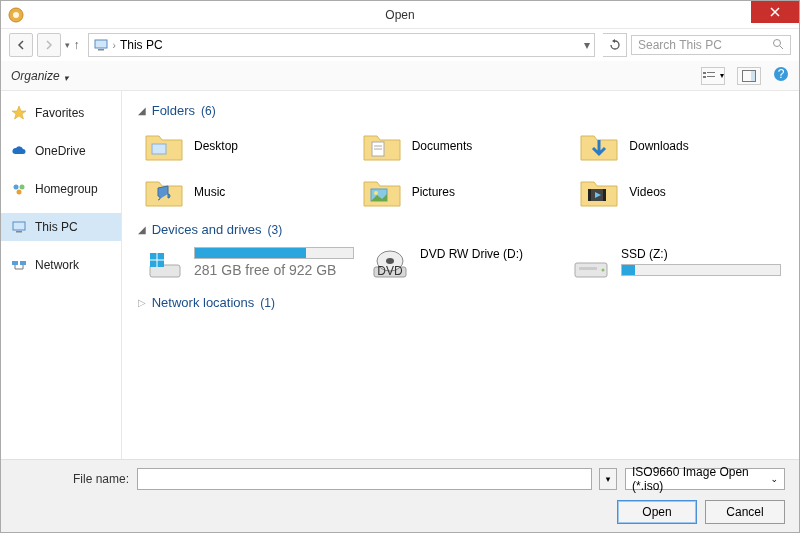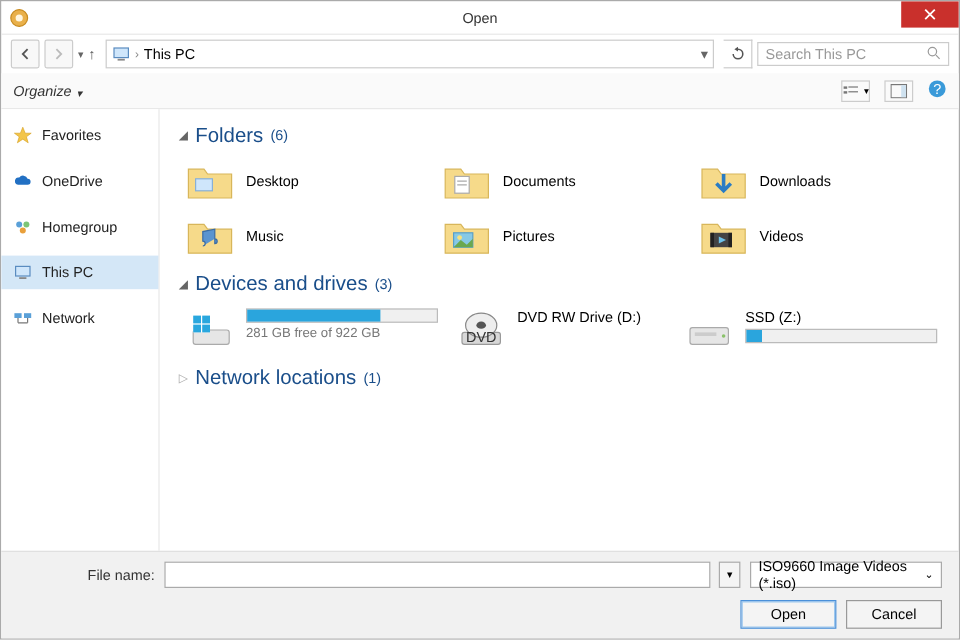--- a/index.html
+++ b/index.html
@@ -20,40 +20,40 @@
 .addr-bar-right { margin-left: auto; display: flex; gap: 4px; color: #666; font-size: 10px; }
 .refresh { width: 24px; height: 24px; border: 1px solid #ccc; display: flex; align-items: center; justify-content: center; border-left: none; }
 .search-box { width: 160px; height: 20px; border: 1px solid #ccc; display: flex; align-items: center; padding: 0 6px; color: #999; justify-content: space-between; }
 
 .toolbar { height: 30px; border-bottom: 1px solid #e8e8e8; display: flex; align-items: center; padding: 0 10px; background: #fafafa; }
 .toolbar .organize { color: #333; display: flex; align-items: flex-end; gap: 4px; font-style: italic; }
 .toolbar .right { margin-left: auto; display: flex; align-items: center; gap: 12px; }
 .view-btn { width: 24px; height: 18px; border: 1px solid #ccc; display: flex; align-items: center; justify-content: center; font-size: 10px; }
 
 .body-row { flex: 1; display: flex; min-height: 0; }
-.sidebar { width: 132px; border-right: 1px solid #e8e8e8; padding: 8px 0; background: #fff; }
+.sidebar { width: 121px; border-right: 1px solid #e8e8e8; padding: 8px 0; background: #fff; }
 .sb-item { display: flex; align-items: center; gap: 8px; padding: 6px 10px; color: #222; }
 .sb-item.sel { background: #d4e7f7; }
 .sb-icon { width: 16px; height: 16px; display: inline-flex; align-items: center; justify-content: center; }
 
 .main { flex: 1; padding: 8px 16px; overflow: auto; }
 .grp-hdr { display: flex; align-items: center; gap: 6px; color: #1a4e8a; margin: 4px 0 8px; }
 .grp-hdr .arrow { font-size: 10px; color: #666; }
-.grp-hdr .name { font-size: 17px; }
+.grp-hdr .name { font-size: 13px; }
 .folders-grid { display: grid; grid-template-columns: repeat(3, 1fr); gap: 6px 12px; margin-left: 4px; margin-bottom: 10px; }
 .folder-item { display: flex; align-items: center; gap: 10px; padding: 2px; }
 .folder-icon { width: 40px; height: 36px; }
 .drives-grid { display: grid; grid-template-columns: repeat(3, 1fr); gap: 6px 12px; margin-left: 4px; margin-bottom: 10px; }
 .drive-item { display: flex; align-items: flex-start; gap: 10px; padding: 2px; }
 .drive-icon { width: 40px; height: 36px; flex-shrink: 0; }
 .drive-info { flex: 1; }
 .drive-name { color: #000; margin-bottom: 3px; }
 .bar { width: 160px; height: 12px; border: 1px solid #bbb; background: #f0f0f0; position: relative; }
 .bar-fill { position: absolute; left: 0; top: 0; bottom: 0; background: #2aa5dd; }
-.drive-free { color: #777; font-size: 11px; margin-top: 3px; }
+.drive-free { color: #777; font-size: 14px; margin-top: 3px; }
 
 .bottom { border-top: 1px solid #e0e0e0; background: #f1f1f1; padding: 8px 14px; }
 .row1 { display: flex; align-items: center; gap: 8px; margin-bottom: 10px; }
 .row1 label { color: #333; margin-left: 58px; }
 .fname-input { flex: 1; height: 22px; border: 1px solid #aaa; background: #fff; }
 .fname-dd { margin-left: -1px; width: 18px; height: 22px; border: 1px solid #aaa; display: flex; align-items: center; justify-content: center; background: #f4f4f4; font-size: 9px; }
 .filter { width: 160px; height: 22px; border: 1px solid #aaa; background: #fff; display: flex; align-items: center; padding: 0 6px; justify-content: space-between; }
 .row2 { display: flex; justify-content: flex-end; gap: 8px; }
 .btn { width: 80px; height: 24px; border: 1px solid #999; background: #f4f4f4; display: flex; align-items: center; justify-content: center; }
 .btn.primary { border-color: #4a90d9; box-shadow: inset 0 0 0 1px #9cc7ee; }
@@ -316,21 +316,21 @@
     </div>
   </div>
 </div>
 
 <div class="bottom">
   <div class="row1">
     <label>File name:</label>
     <input class="fname-input" style="">
     <div class="fname-dd">▾</div>
     <div class="filter">
-      <span>ISO9660 Image Videos (*.iso)</span>
+      <span>ISO9660 Image Open (*.iso)</span>
       <span style="font-size:9px;">⌄</span>
     </div>
   </div>
   <div class="row2">
     <div class="btn primary">
         <span>Open</span>
       </div>
     <div class="btn">
         <span>Cancel</span>
       </div>

